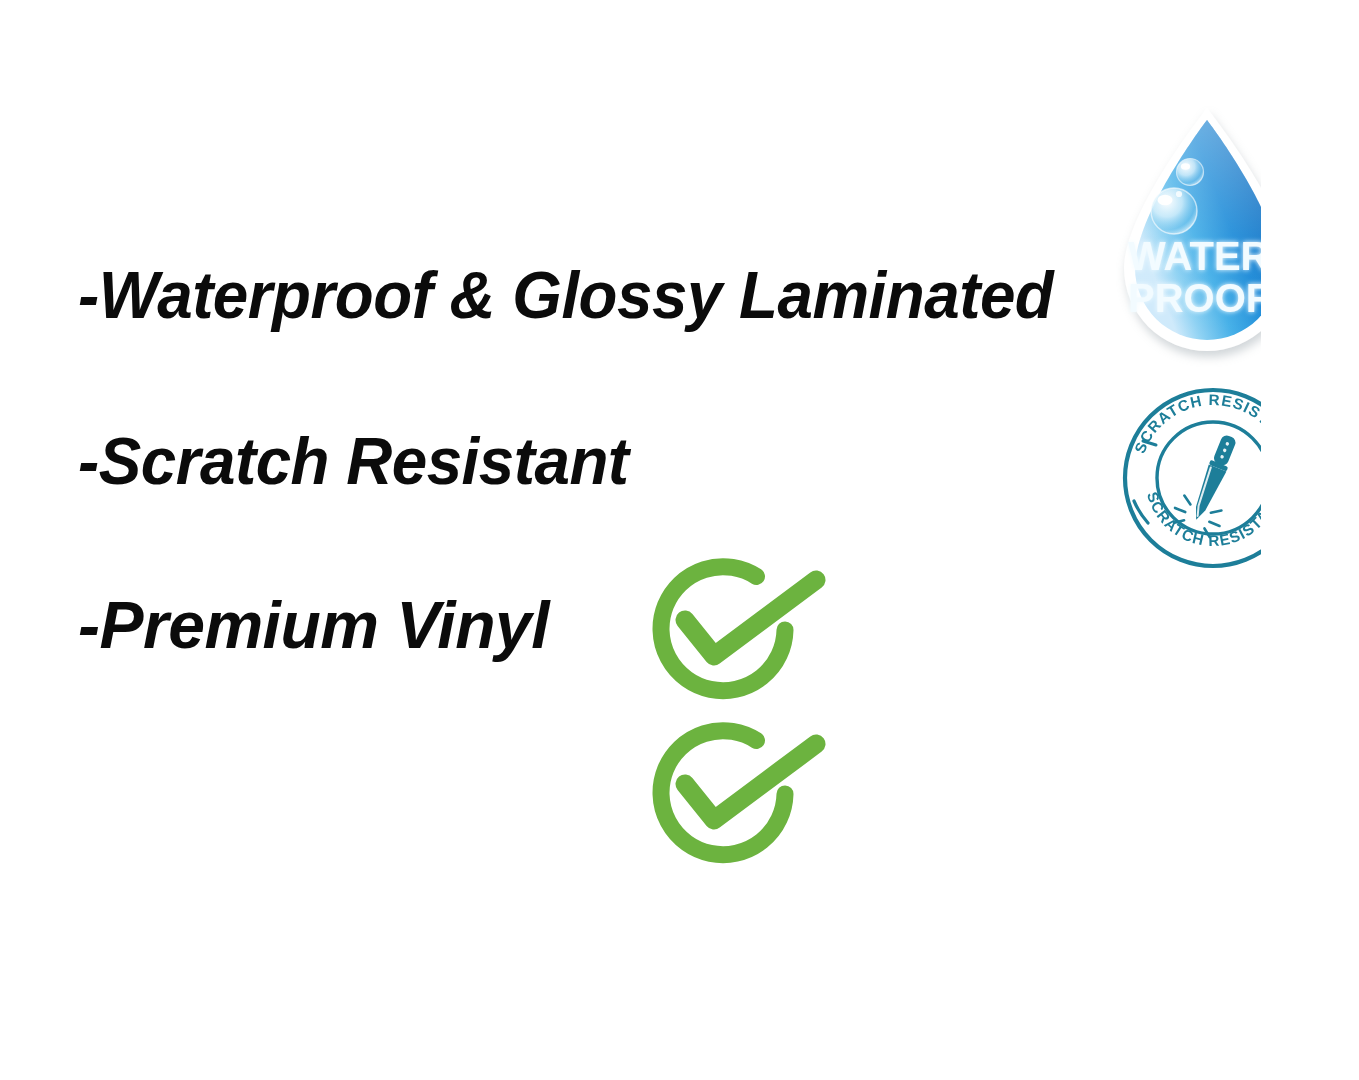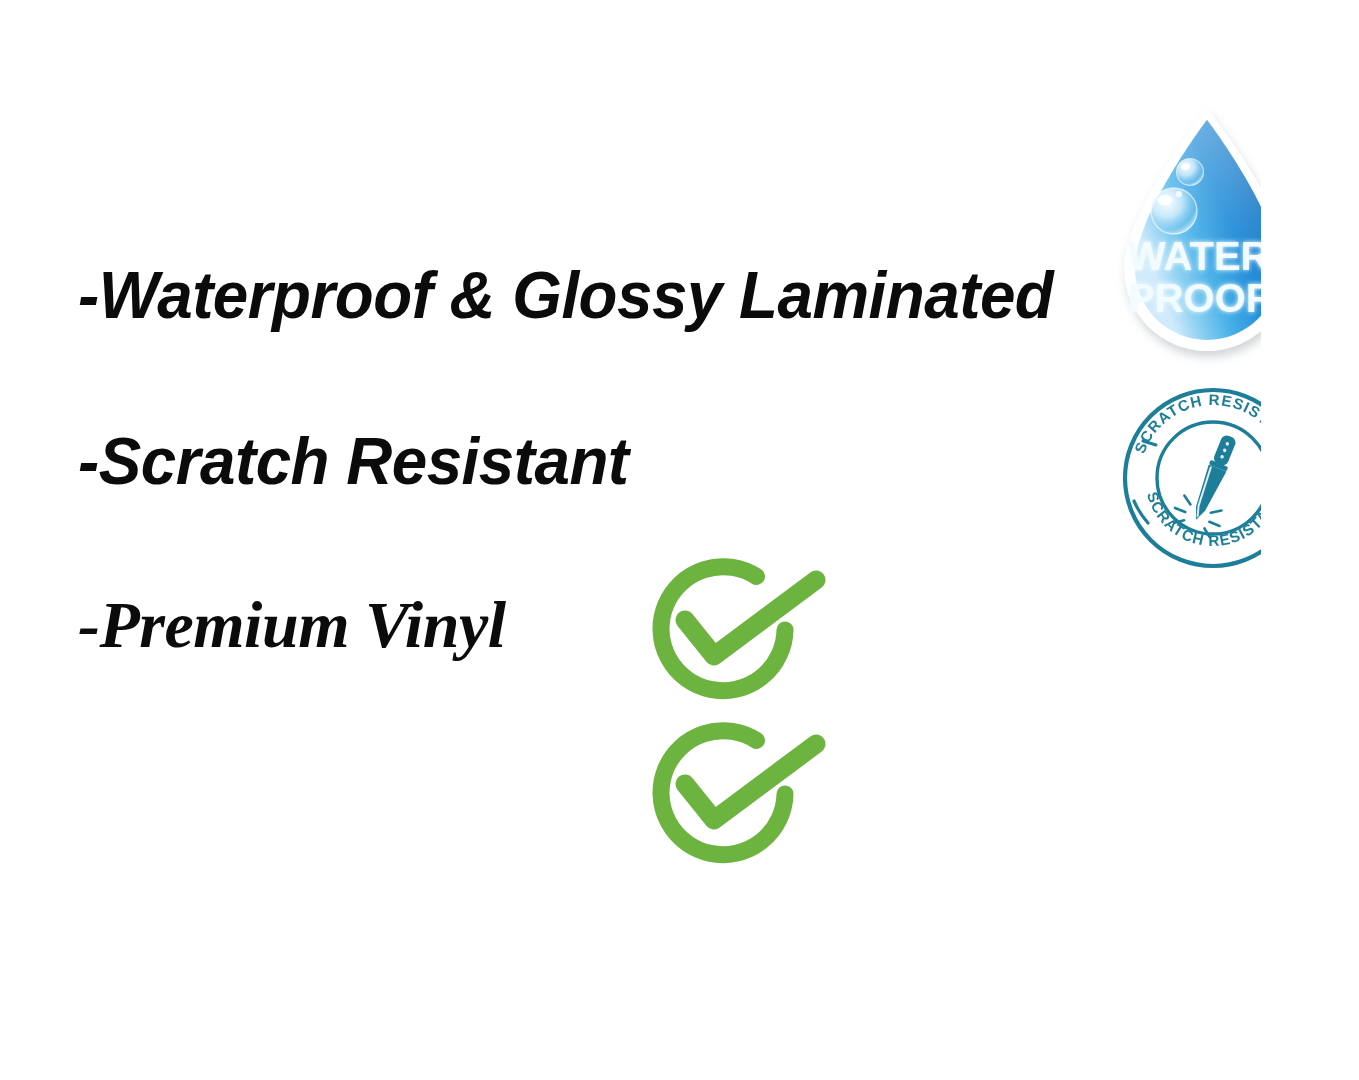--- a/index.html
+++ b/index.html
@@ -100,21 +100,21 @@
 </style>
 </head>
 <body>
 
 <div id="canvas" style="background: rgb(255, 255, 255);">
 
   <div class="feature-line" id="line-0" style="color: rgb(11, 11, 11);">-Waterproof &amp; Glossy Laminated</div>
 
   <div class="feature-line" id="line-1" style="color: rgb(11, 11, 11);">-Scratch Resistant</div>
 
-  <div class="feature-line" id="line-2" style="color: rgb(11, 11, 11); font-family: Liberation Serif, serif;">-Premium Vinyl</div>
+  <div class="feature-line" id="line-2" style="color: rgb(11, 11, 11);">-Premium Vinyl</div>
 
 
   <div id="waterproof-badge">
     <svg viewBox="0 0 206 266" xmlns="http://www.w3.org/2000/svg">
       <defs>
         <linearGradient id="dropGrad" x1="0.08" y1="0.62" x2="0.92" y2="0.12">
           <stop offset="0%" stop-color="#cfeafb"></stop>
           <stop offset="14%" stop-color="#8fd2f3"></stop>
           <stop offset="34%" stop-color="#46b0e8"></stop>
           <stop offset="58%" stop-color="#1d8bd8"></stop>

